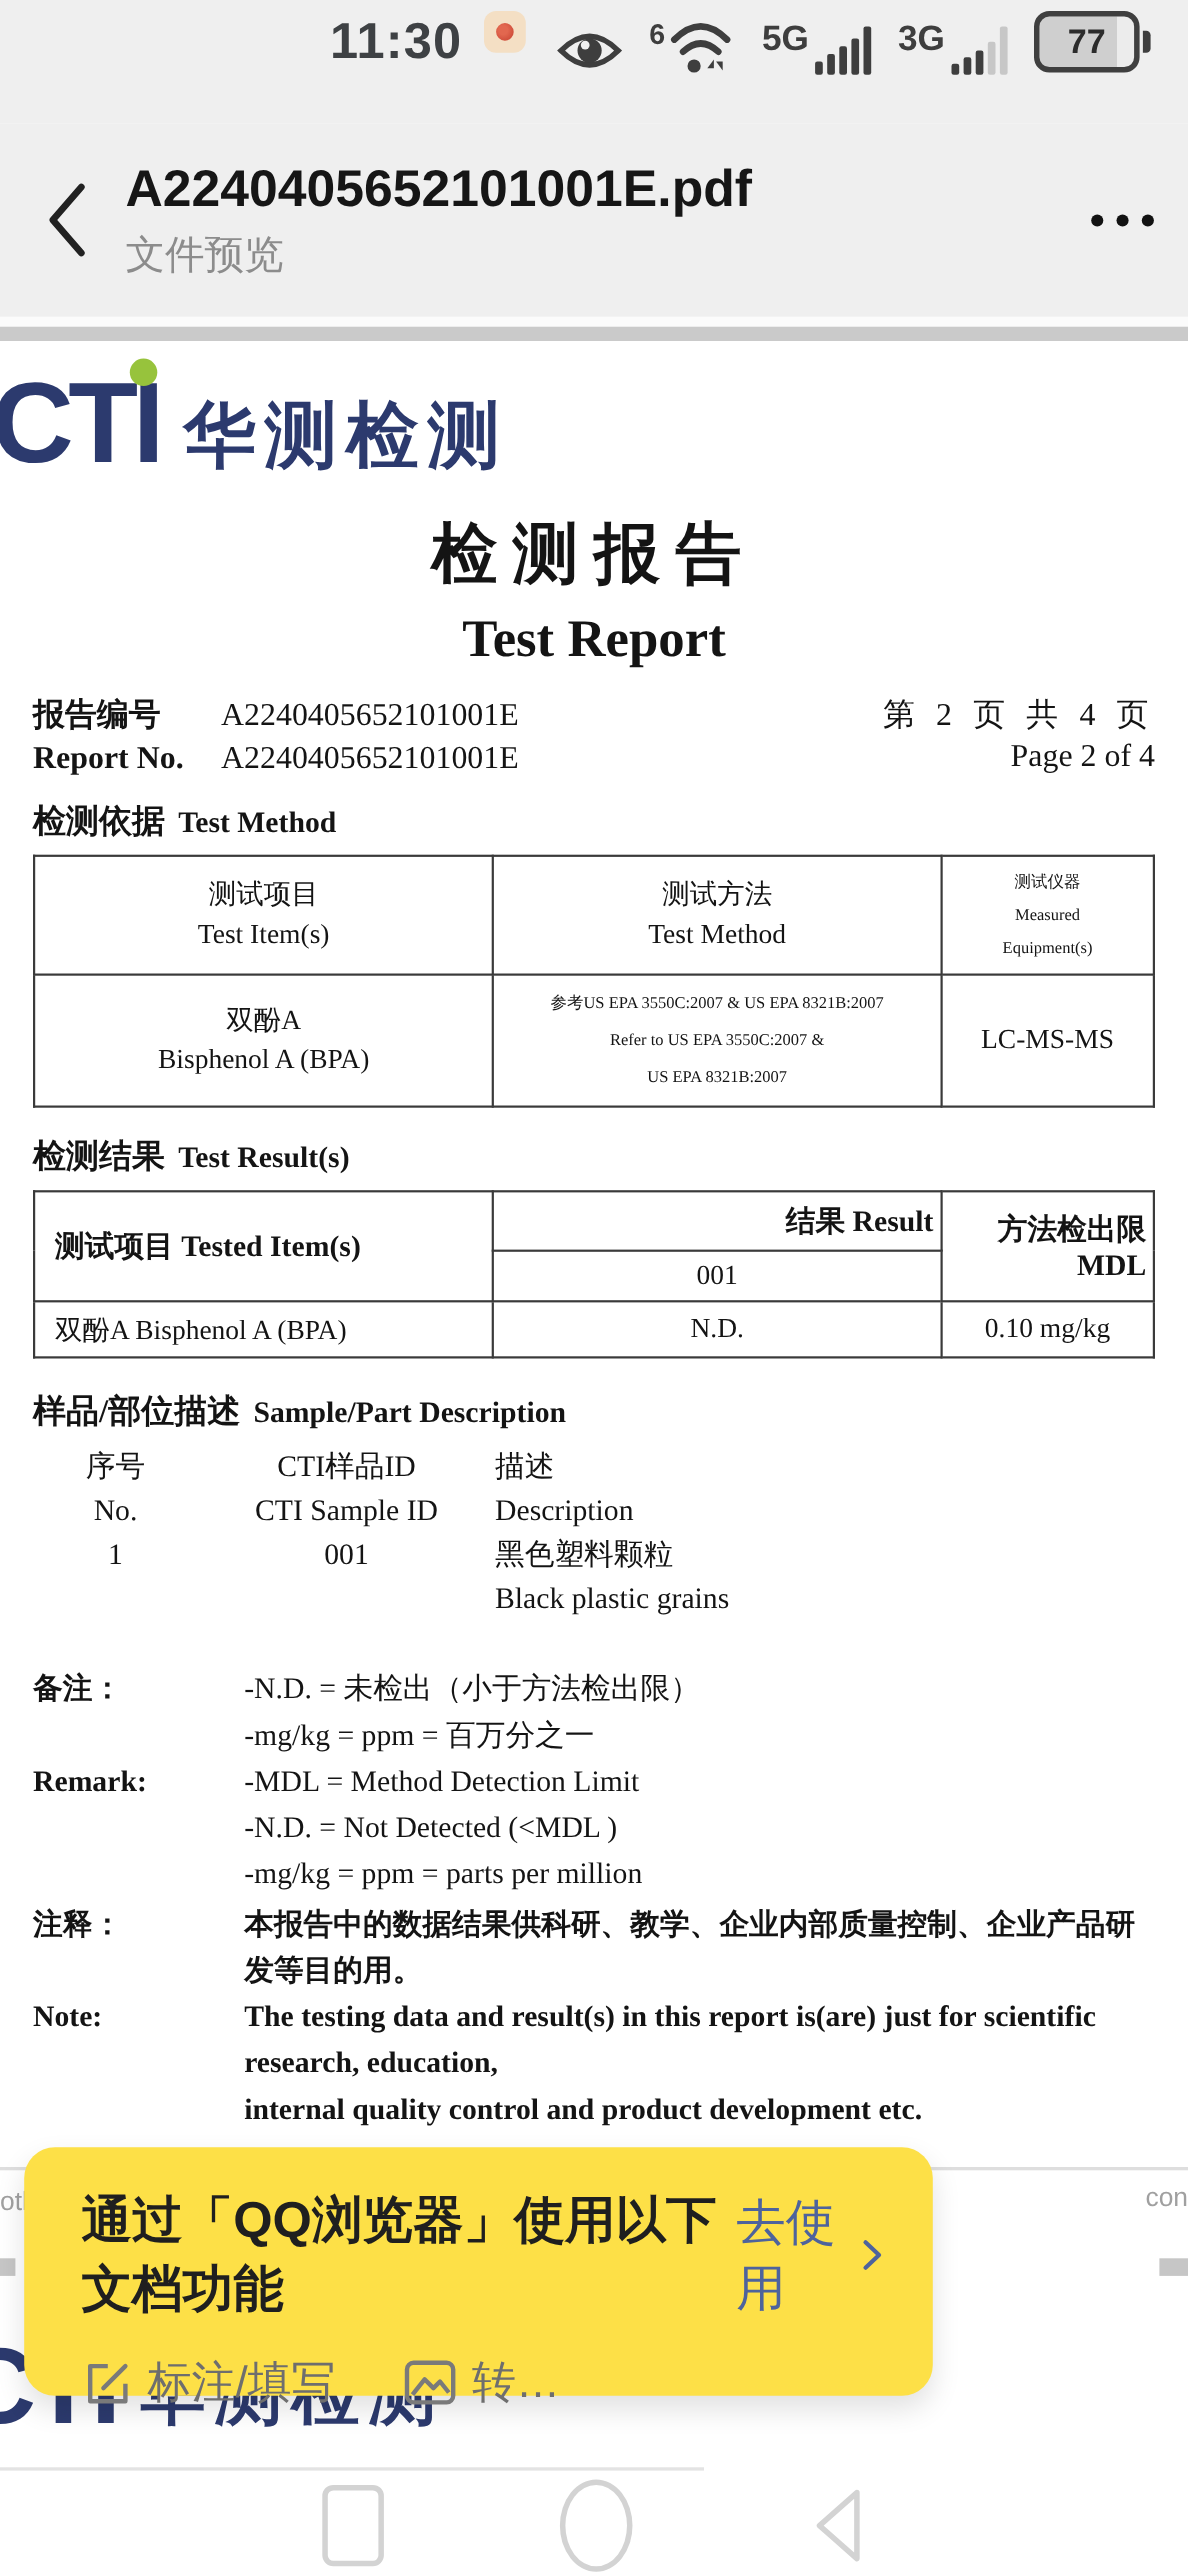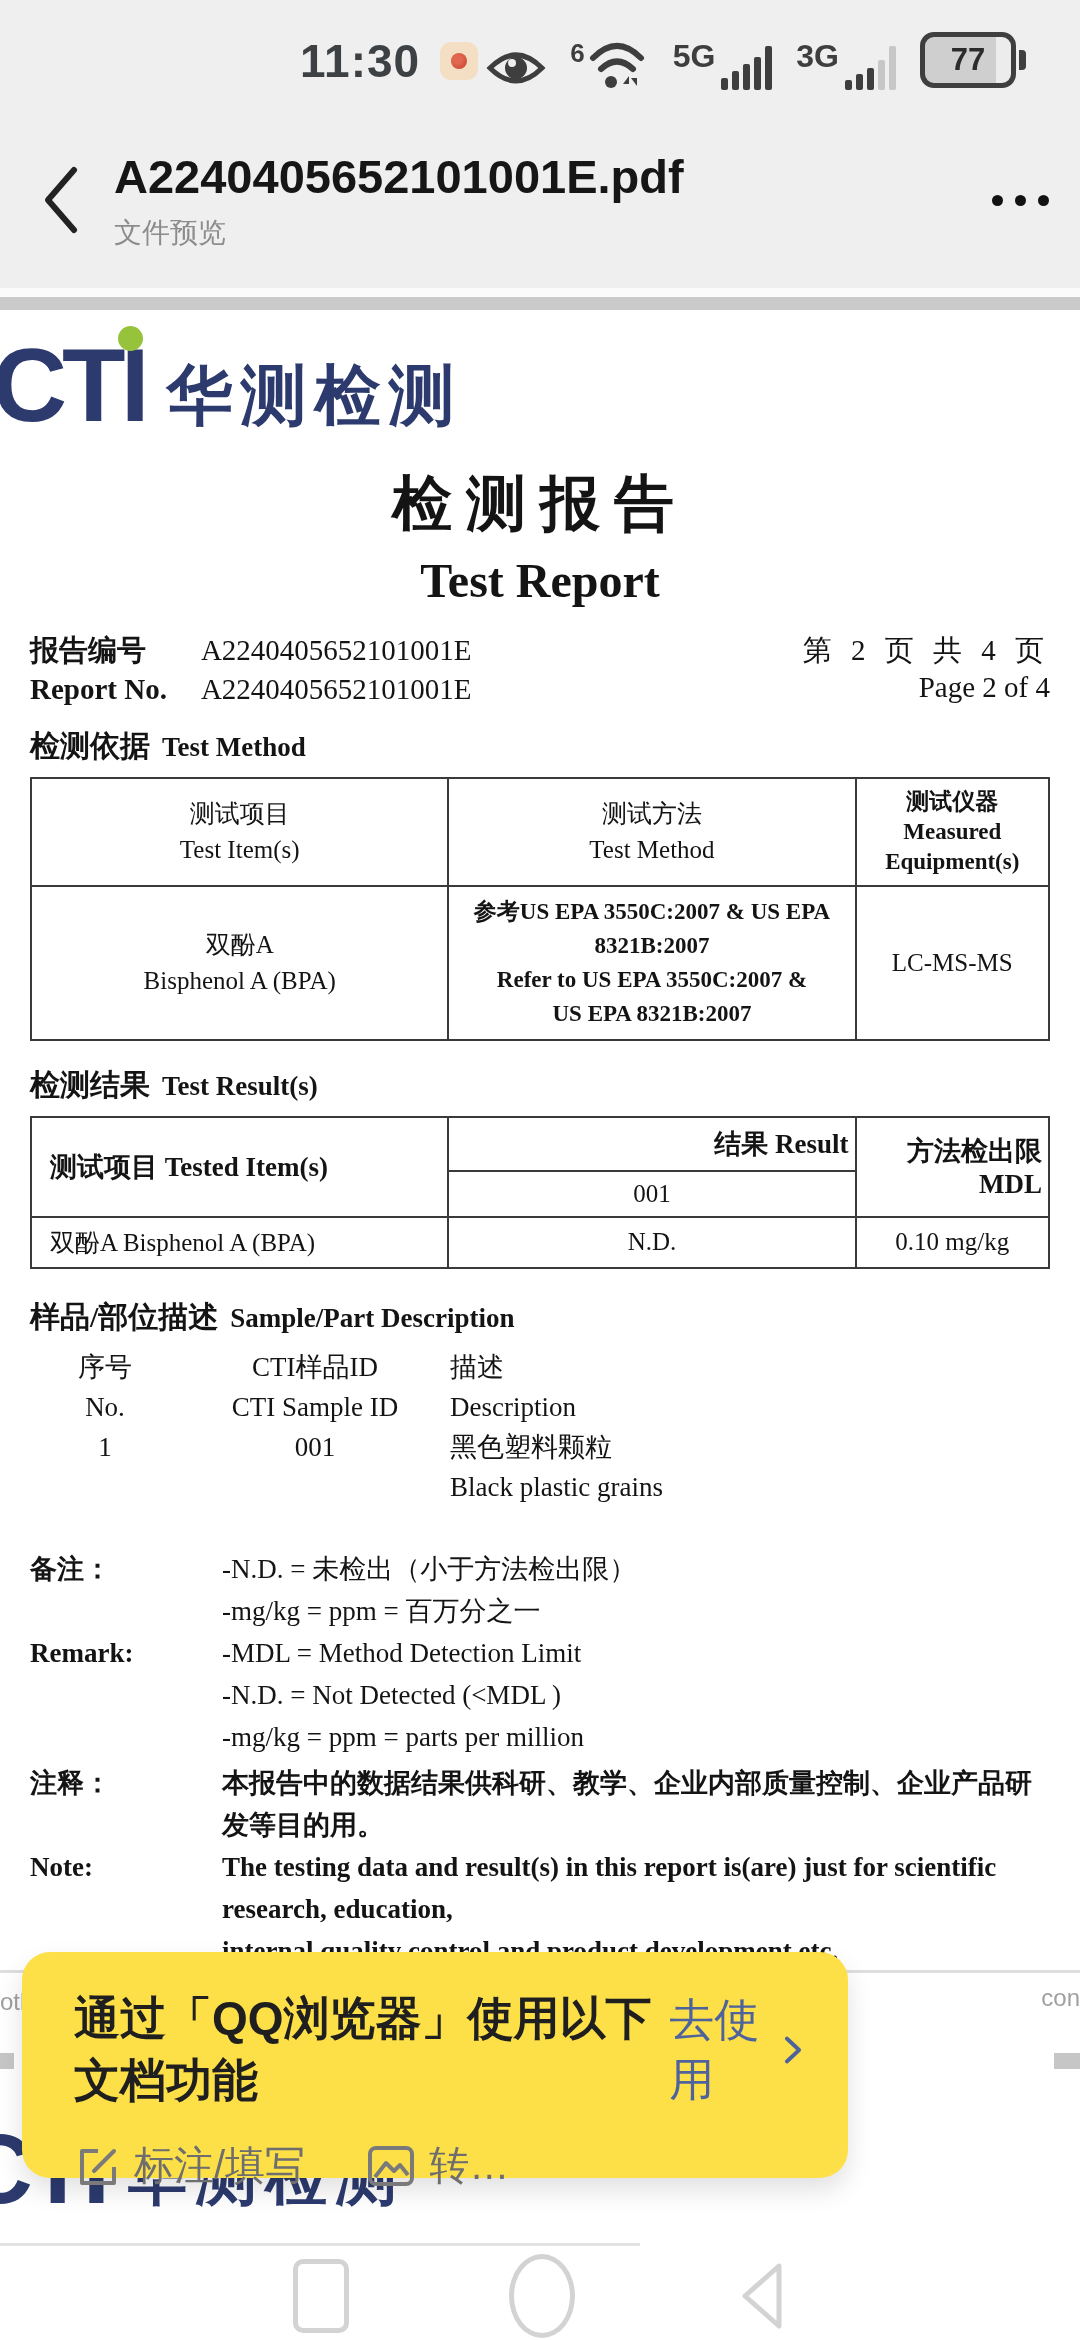--- a/index.html
+++ b/index.html
@@ -1,19 +1,19 @@
 <!DOCTYPE html>
 <html><head>
 <meta charset="utf-8">
 <style>
   html,body{margin:0;padding:0;background:#ffffff;}
   .screen{position:relative;width:1080px;height:2340px;overflow:hidden;background:#ffffff;
           font-family:"Liberation Sans","DejaVu Sans",sans-serif;}
   
-  .status-bar{height:112px;background:#efefef;display:flex;align-items:center;padding:10px 54px 0 300px;box-sizing:border-box;}
+  .status-bar{height:112px;background:#efefef;display:flex;align-items:flex-start;padding:10px 34px 0 300px;box-sizing:border-box;}
   .time{font-size:46px;font-weight:600;color:#3e4144;letter-spacing:1px;}
   .rec-badge{width:38px;height:38px;border-radius:11px;background:#f4dfc4;margin-left:20px;position:relative;}
   .rec-badge .dot{position:absolute;left:11px;top:11px;width:16px;height:16px;border-radius:50%;
                   background:radial-gradient(circle at 40% 40%,#e2674f 30%,#c43e2e 100%);}
   .status-icons{margin-left:auto;display:flex;align-items:flex-end;gap:24px;}
   .net-group{display:flex;align-items:flex-end;gap:6px;}
   .net-label{font-size:32px;font-weight:700;color:#3e3e3e;line-height:1;padding-bottom:18px;}
   .bars{display:flex;align-items:flex-end;gap:4px;}
   .bar{width:7px;border-radius:2px;background:#3e3e3e;}
   .bar.grey{background:#c7c7c7;}
@@ -22,21 +22,21 @@
   .battery{display:flex;align-items:center;margin-bottom:2px;}
   .bat-body{width:86px;height:46px;border:5px solid #3f3f3f;border-radius:14px;
             background:linear-gradient(to right,#cfcfcf 82%,#ececec 82%);
             display:flex;align-items:center;justify-content:center;
             font-size:31px;font-weight:700;color:#2c2c2c;}
   .bat-nub{width:7px;height:20px;background:#3f3f3f;border-radius:0 4px 4px 0;margin-left:3px;}
   
   .app-header{height:176px;background:#efefef;display:flex;align-items:center;padding:0 31px 0 40px;box-sizing:border-box;gap:34px;}
   .titles{display:flex;flex-direction:column;gap:10px;min-width:0;}
   .file-title{font-size:47px;font-weight:600;color:#161616;white-space:nowrap;}
-  .file-sub{font-size:28px;color:#8c8c8c;}
+  .file-sub{font-size:36px;color:#8c8c8c;}
   .more-btn{margin-left:auto;display:flex;gap:12px;align-items:center;}
   .more-btn i{width:11px;height:11px;border-radius:50%;background:#121212;display:block;}
   .sep-white{height:9px;background:#fbfbfb;}
   .sep-grey{height:13px;background:#cacaca;}
   
   .doc{position:relative;padding:0 30px;font-family:"Liberation Serif","DejaVu Serif",serif;color:#141414;}
   .logo-row{margin:30px 0 0 -38px;display:flex;align-items:flex-end;gap:22px;}
   .cti-mark{position:relative;font-family:"Liberation Sans",sans-serif;font-weight:800;font-size:104px;
             line-height:0.88;color:#2c3a6e;letter-spacing:-5px;}
   .cti-dot{position:absolute;top:-14px;right:2px;width:25px;height:25px;border-radius:50%;background:#97c33c;}
@@ -46,21 +46,21 @@
   .doc-title-en{text-align:center;font-size:48px;font-weight:700;margin-top:8px;}
   .report-row{display:flex;justify-content:space-between;margin-top:24px;font-size:29px;line-height:37px;}
   .rpt-left{display:grid;grid-template-columns:auto auto;column-gap:34px;row-gap:2px;}
   .rpt-label{font-weight:700;}
   .rpt-right{text-align:right;}
   .rpt-page-cn{letter-spacing:6px;}
   .sec-head{margin-top:18px;font-size:30px;font-weight:700;}
   .sec-head .en{font-size:27px;margin-left:12px;}
   table.tbl{width:100%;border-collapse:collapse;margin-top:10px;text-align:center;font-size:25px;}
   table.tbl td{border:2px solid #3a3a3a;padding:8px 6px;vertical-align:middle;}
-  .tbl .small{font-size:23px;line-height:30px;font-weight:bold;}
+  .tbl .small{font-size:15px;line-height:30px;}
   .tbl .lines{line-height:36px;}
   .tbl .bold{font-weight:700;font-size:27px;text-align:right;}
   .tbl .left{text-align:left;padding-left:18px;}
   .sample-grid{display:grid;grid-template-columns:150px 270px 1fr;margin-top:12px;font-size:27px;
                row-gap:6px;line-height:34px;}
   .sample-grid .c{text-align:center;}
   .remark-grid{display:grid;grid-template-columns:192px 1fr;margin-top:44px;font-size:27px;line-height:42px;}
   .remark-grid .lab{font-weight:700;}
   .note-grid{display:grid;grid-template-columns:192px 1fr;margin-top:4px;font-size:27px;line-height:42px;}
   .note-grid .lab{font-weight:700;}

